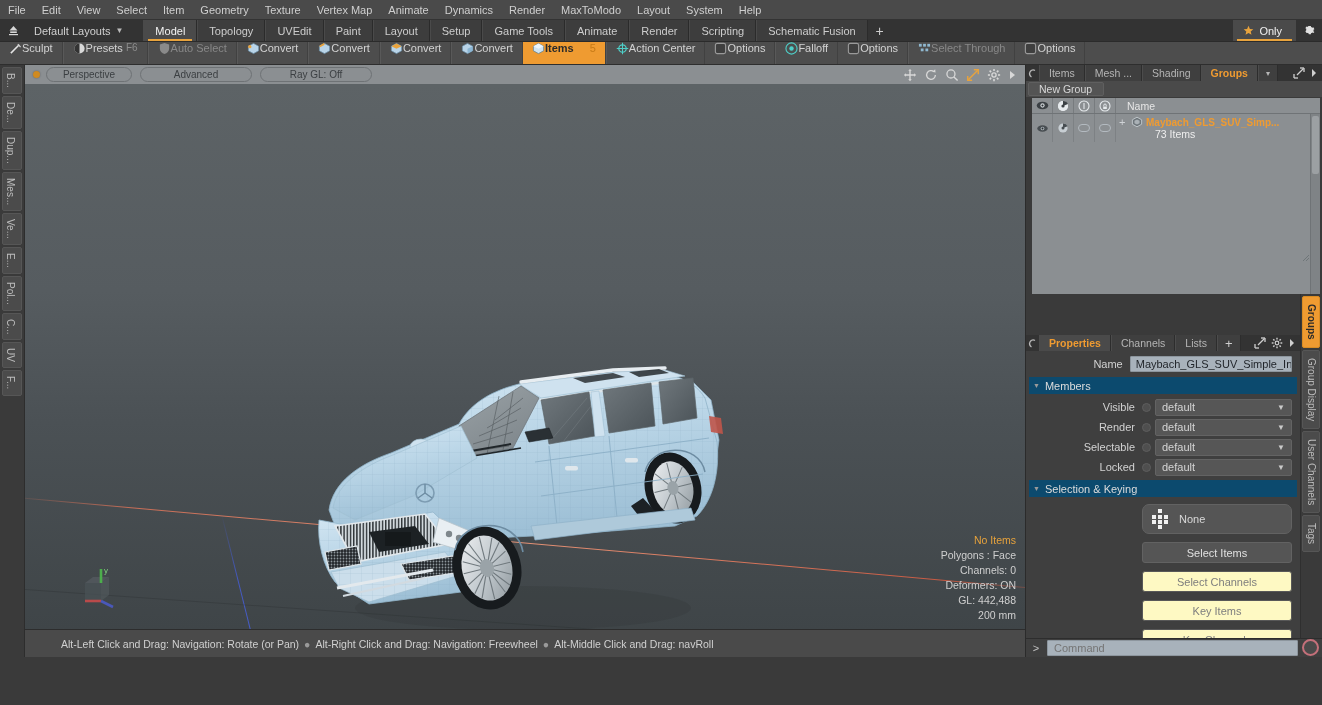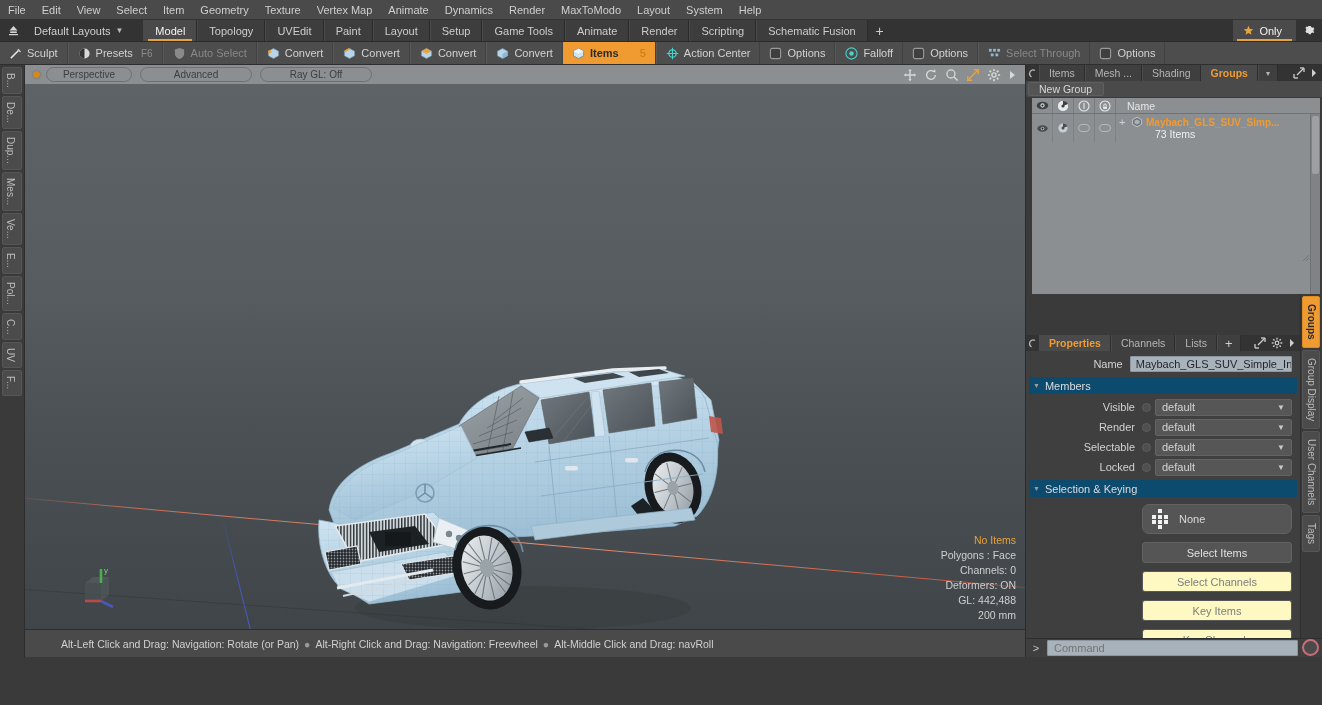--- a/index.html
+++ b/index.html
@@ -80,21 +80,21 @@
     height: 2px; background: #e8a33d;
   }
   .lb-gear { width: 26px; display: flex; align-items: center; justify-content: center; }
 
   
   .toolbar {
     height: 23px; background: #4d4d4d; display: flex; align-items: stretch;
     border-bottom: 1px solid #2e2e2e;
   }
   .tbi {
-    display: flex; align-items: center; gap: 5px; padding: 0 9px;
+    display: flex; align-items: flex-start; padding: 0 9px;
     font-size: 11px; color: #d2d2d2; white-space: nowrap;
     border-right: 1px solid #414141; position: relative;
   }
   .tbi.sep-left { border-left: 1px solid #595959; }
   .tbi.dim { color: #888; }
   .tbi.hl { background: #ef9b31; color: #2b2b2b; font-weight: bold; }
   .tbi.hl .badge { color: #c67a17; margin-left: 16px; font-weight: normal; }
   .tbi-ico { width: 13px; height: 13px; flex: 0 0 auto; }
   .shortcut { color: #8c8c8c; font-size: 10px; margin-left: 3px; }
 

